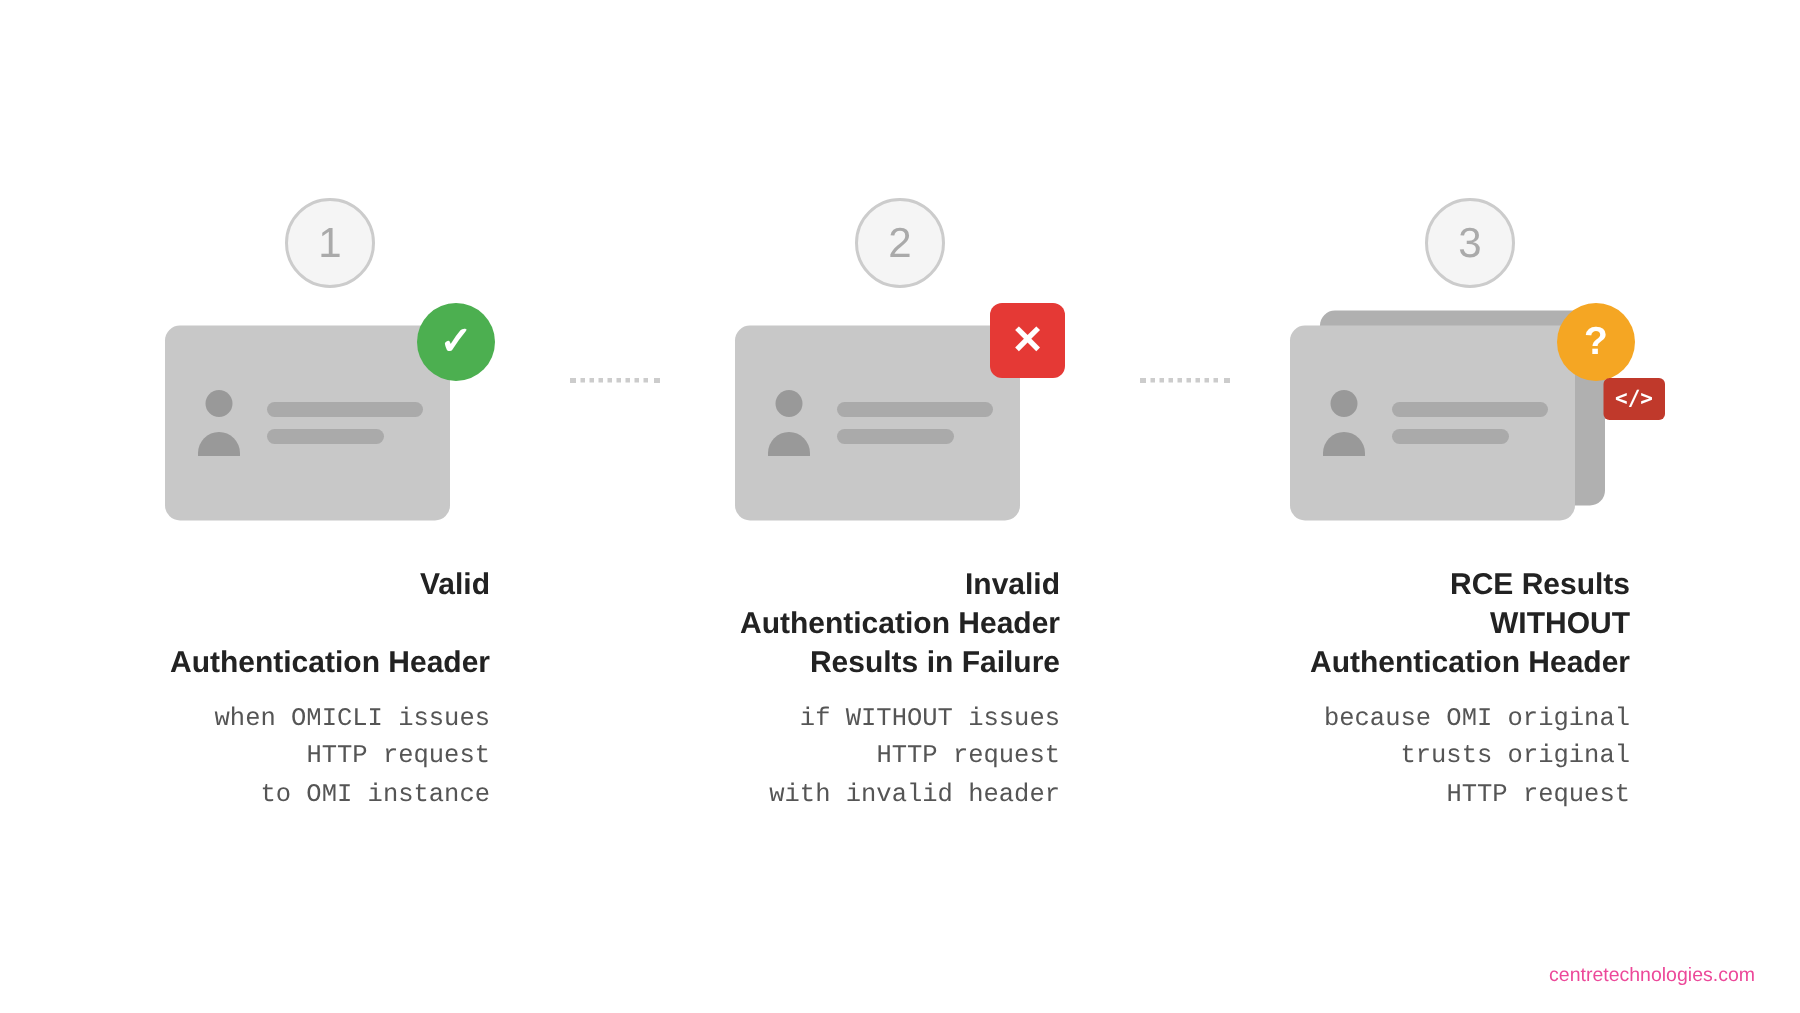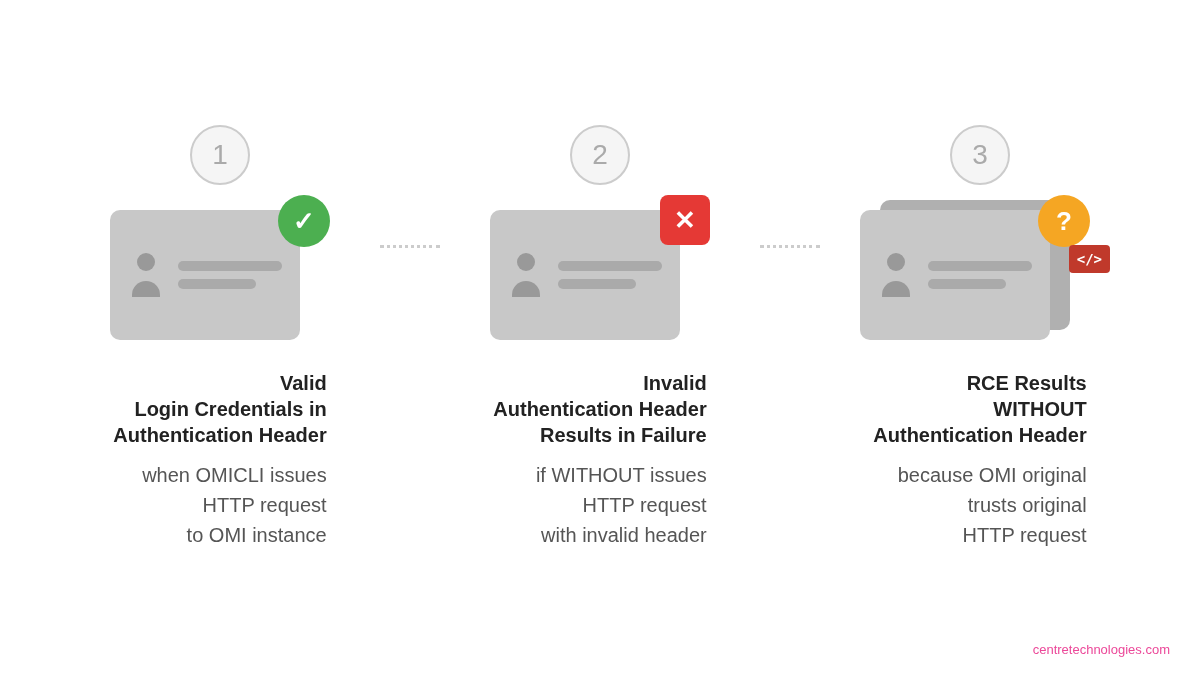--- a/index.html
+++ b/index.html
@@ -176,23 +176,24 @@
 
     .step-title {
       font-size: 20px;
       font-weight: bold;
       color: #222222;
       margin-bottom: 12px;
       line-height: 1.3;
     }
 
     .step-desc {
-      font-size: 20px;
+      font-size: 17px;
       color: #555555;
       line-height: 1.5;
+      font-family: Liberation Mono, monospace;
     }
 
     
     .footer {
       position: absolute;
       bottom: 18px;
       right: 30px;
       font-size: 13px;
       color: #ec4899;
     }
@@ -243,21 +244,21 @@
           <div class="card-line"></div>
         </div>
       </div>
       <div class="status-badge badge-green">
         <span class="badge-check">✓</span>
       </div>
     </div>
     <div class="step-text">
       <div class="step-title">
         <span>Valid</span><br>
-        <span>Login Credentials in</span><br>
+        <br>
         <span>Authentication Header</span>
       </div>
       <div class="step-desc">
         <span>when OMICLI issues</span><br>
         <span>HTTP request</span><br>
         <span>to OMI instance</span>
       </div>
     </div>
   </div>
 

